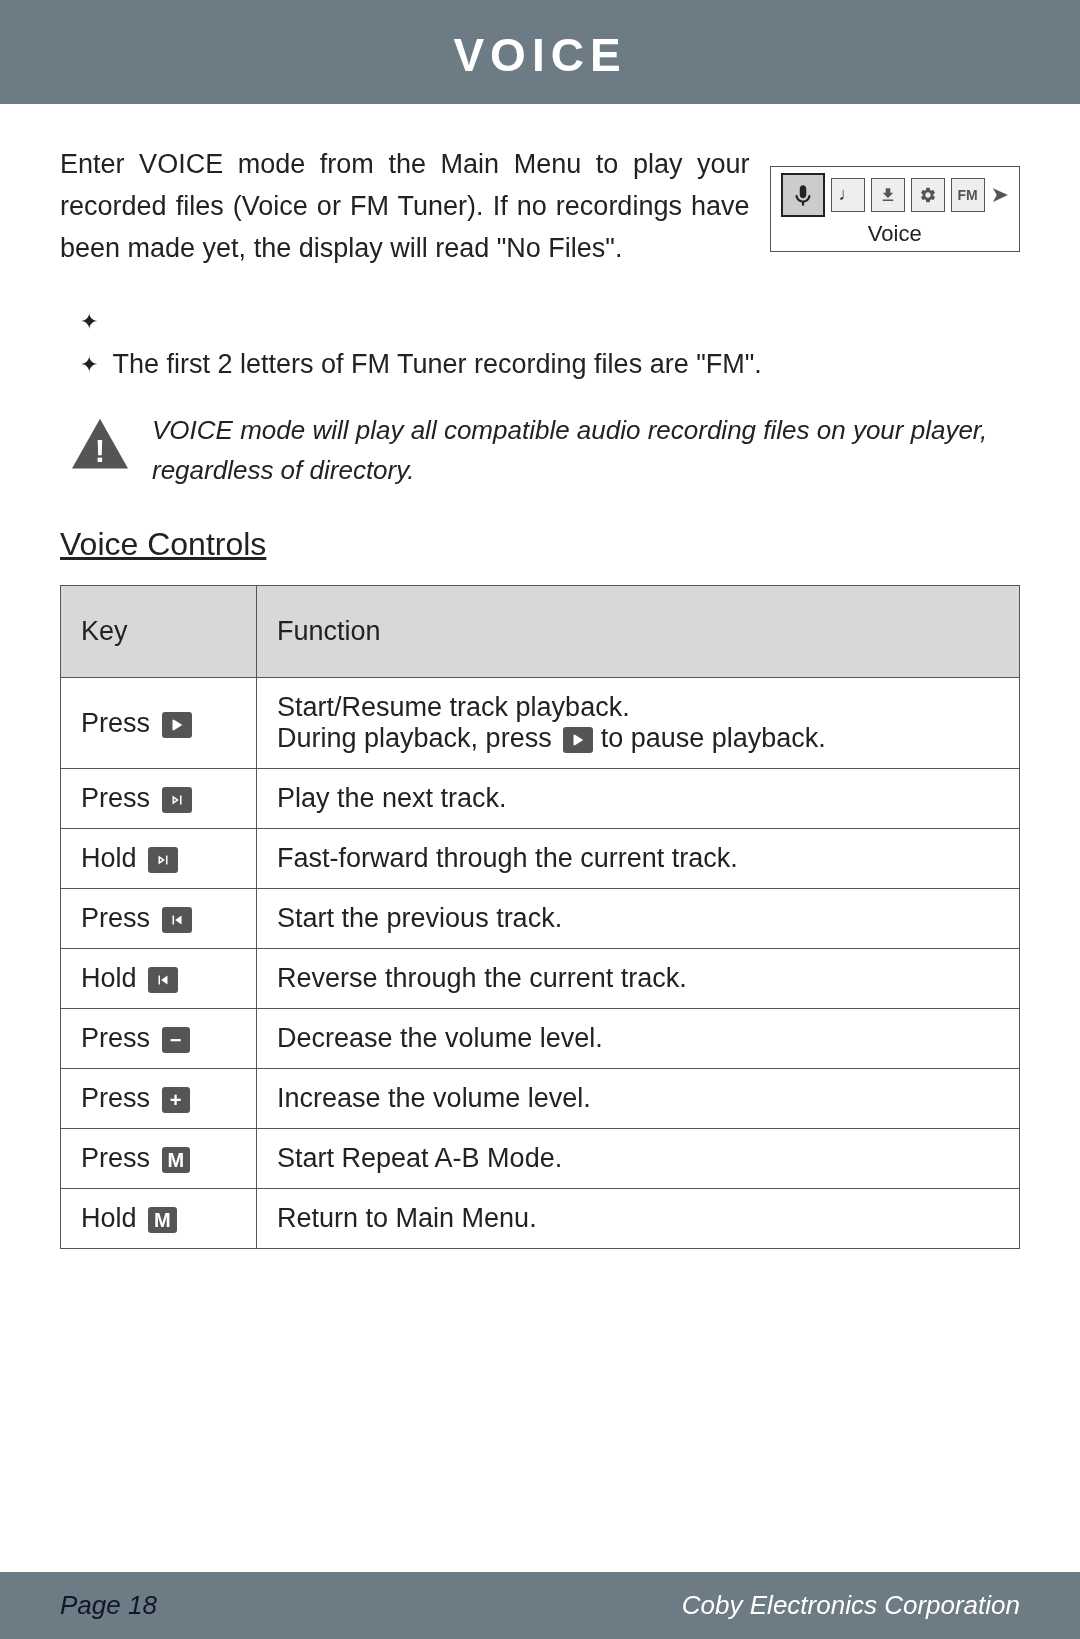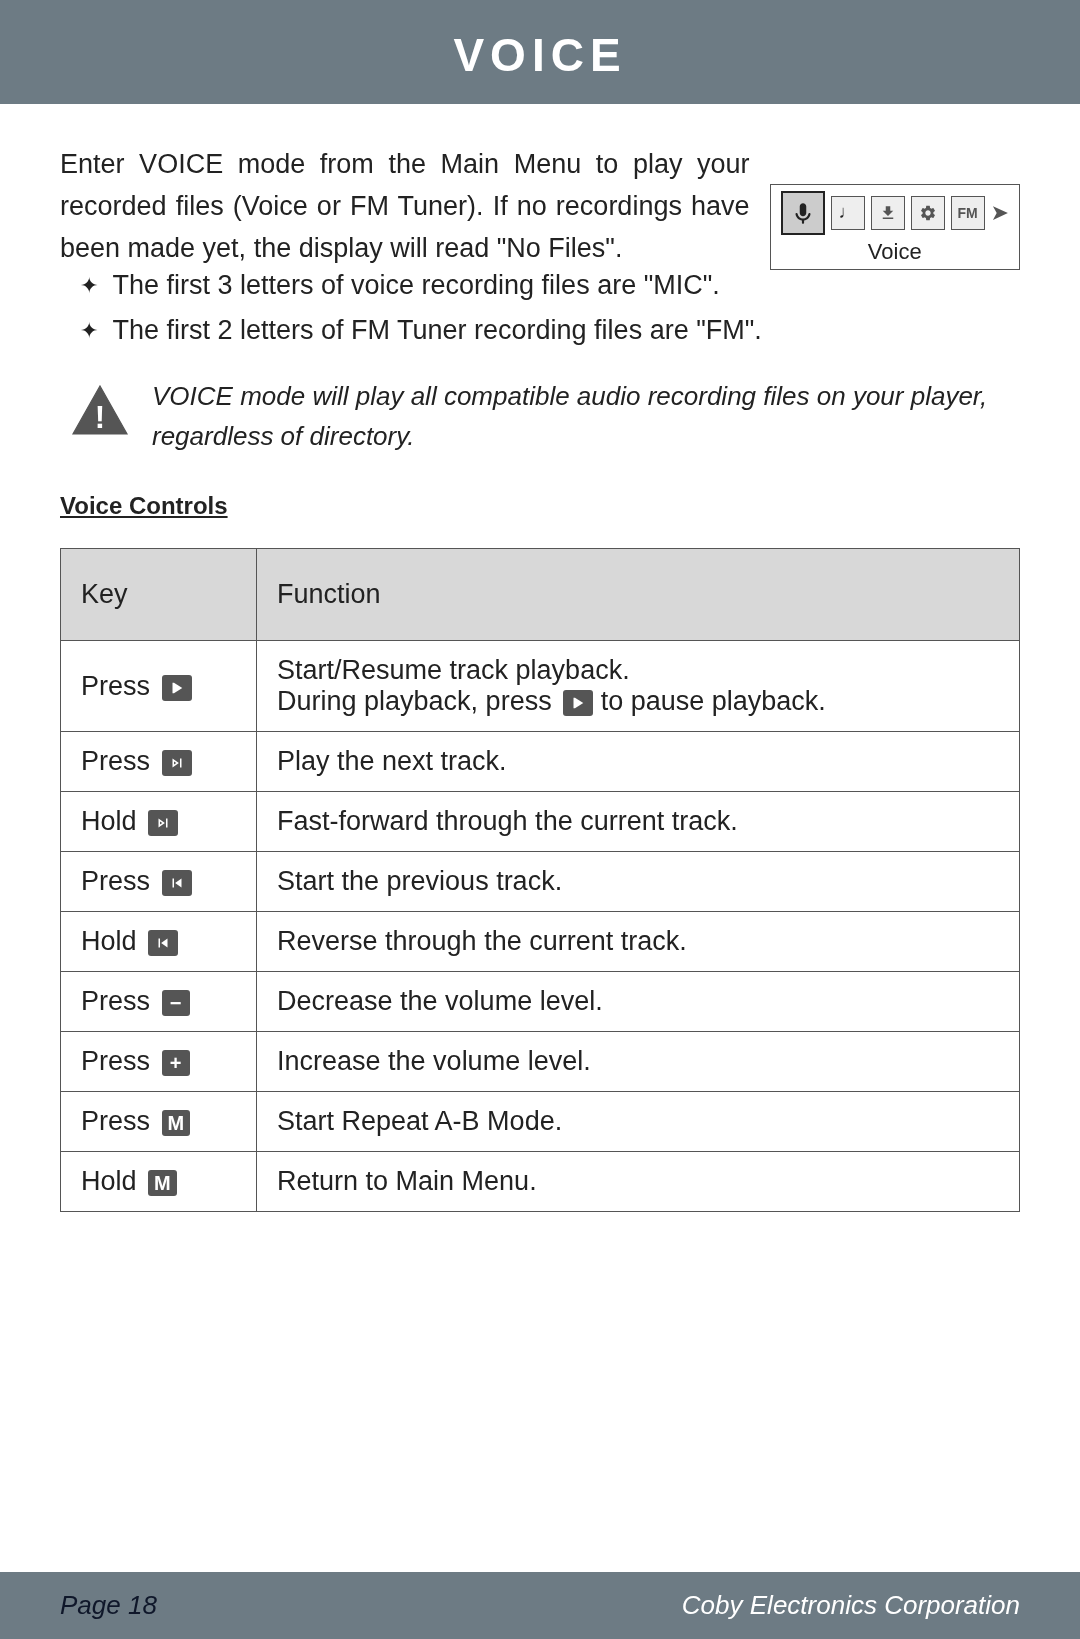--- a/index.html
+++ b/index.html
@@ -29,22 +29,23 @@
     }
 
     
     .content {
       padding: 40px 60px 0 60px;
     }
 
     
     .intro-section {
       display: flex;
-      align-items: flex-end;
+      align-items: center;
       gap: 20px;
+      margin-bottom: 36px;
     }
     .intro-text {
       flex: 1;
       font-size: 27px;
       line-height: 1.55;
       text-align: justify;
     }
 
     
     .icon-bar {
@@ -116,24 +117,24 @@
       margin-top: 4px;
     }
     .warning-text {
       font-size: 26px;
       font-style: italic;
       line-height: 1.55;
     }
 
     
     .section-heading {
-      font-size: 24px;
-      font-weight: bold;
+      font-size: 32px;
+      font-weight: normal;
       text-decoration: underline;
-      margin-bottom: 28px;
+      margin-bottom: 22px;
     }
     .section-subtext {
       font-size: 27px;
       margin-bottom: 22px;
     }
 
     
     .controls-table {
       width: 100%;
       border-collapse: collapse;
@@ -241,21 +242,20 @@
 
         <div style="font-size:22px; color:#555;">➤</div>
       </div>
       <div class="icon-bar-label">Voice</div>
     </div>
   </div>
 
   <div class="bullets">
     <div class="bullet-item">
       <span class="bullet-cross">✦</span>
-      <span>The first 3 letters of voice recording files are "MIC".</span>
     </div>
     <div class="bullet-item">
       <span class="bullet-cross">✦</span>
       <span>The first 2 letters of FM Tuner recording files are "FM".</span>
     </div>
   </div>
 
   <div class="warning-box">
     <svg class="warning-triangle" viewBox="0 0 100 90">
       <polygon points="50,5 95,85 5,85" fill="#555" stroke="#555" stroke-width="2"></polygon>

